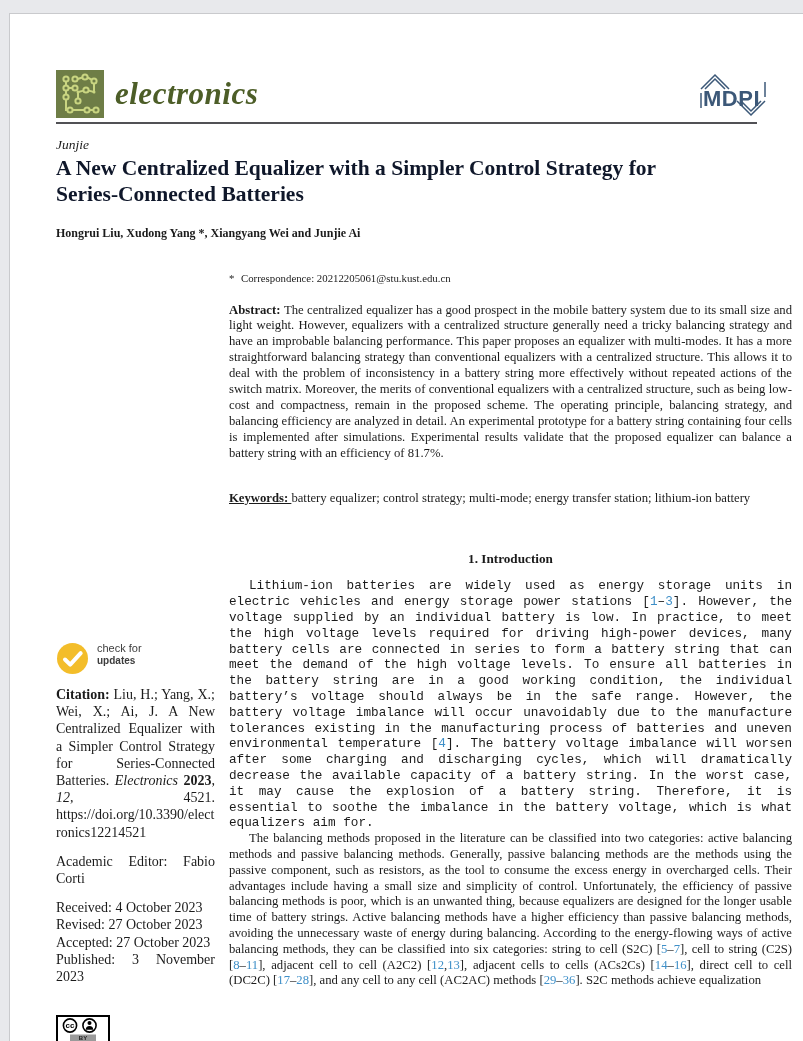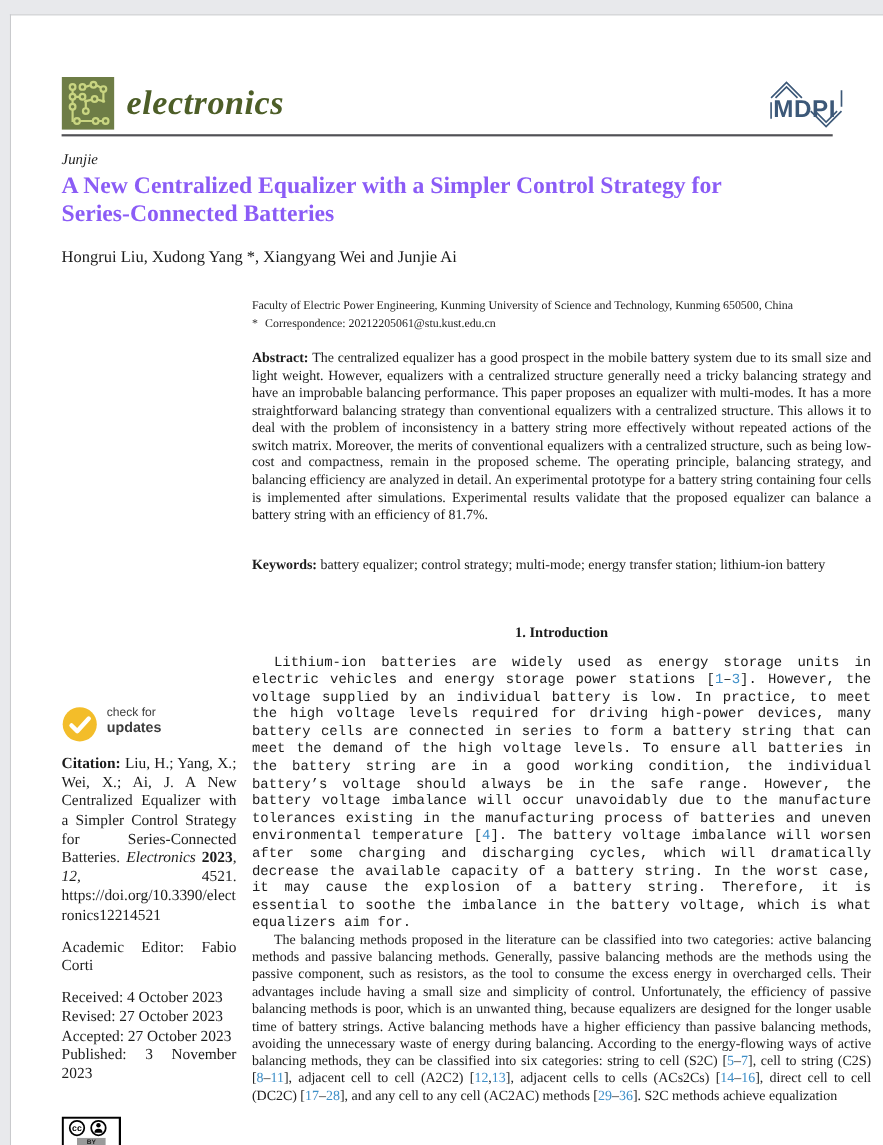--- a/index.html
+++ b/index.html
@@ -16,38 +16,38 @@
     background:#ffffff;
     border-left:1px solid #c9cacd;border-top:1px solid #c9cacd;
     overflow:hidden;
   }
   
   .logo-row{position:absolute;left:46px;top:56px;display:flex;align-items:center;}
   .elec-name{font-style:italic;font-weight:bold;font-size:31px;color:#4d5e28;margin-left:11px;letter-spacing:.5px;}
   .mdpi-logo{position:absolute;left:688px;top:56px;}
   .header-rule{position:absolute;left:46px;top:108px;width:701px;height:2px;background:#515155;}
   .article-label{position:absolute;left:46px;top:123px;font-style:italic;font-size:13.5px;}
-  .paper-title{position:absolute;left:46px;top:141px;width:655px;font-weight:bold;font-size:21.5px;line-height:26px;color:#8b5cf6;}
-  .authors{position:absolute;left:46px;top:212px;font-weight:normal;font-size:15px;}
+  .paper-title{position:absolute;left:46px;top:141px;width:655px;font-weight:bold;font-size:21.5px;line-height:26px;color:#0f172a;}
+  .authors{position:absolute;left:46px;top:212px;font-weight:bold;font-size:12px;}
   
   .main-col{position:absolute;left:219px;top:257px;width:563px;}
   .affiliation{font-size:10.8px;line-height:15.5px;}
   .corr-row{font-size:10.8px;line-height:15.5px;}
   .corr-star{display:inline-block;width:12px;}
   .abstract{margin-top:16px;font-size:12.7px;line-height:15.9px;text-align:justify;}
   .keywords{margin-top:29px;font-size:12.7px;line-height:15.9px;text-align:justify;}
   .section-heading{margin-top:45px;font-weight:bold;font-size:13.2px;text-align:center;}
   .para{margin:0;text-align:justify;font-size:12.7px;line-height:15.8px;text-indent:20px;}
   .para.first{margin-top:11px;font-family:Liberation Mono, monospace;}
   .cite{color:#3e8fc8;}
   
   .sidebar{position:absolute;left:46px;top:628px;width:159px;}
   .check-badge{display:flex;cursor:pointer;}
   .check-text{margin-left:8px;font-family:"Liberation Sans", sans-serif;color:#3d3d3d;font-size:11px;line-height:12.5px;}
-  .check-text .bold{font-weight:bold;font-size:13px;}
+  .check-text .bold{font-weight:bold;font-size:10px;}
   .side-text{font-size:14px;line-height:17.2px;text-align:justify;overflow-wrap:anywhere;}
   .citation{margin-top:11px;}
   .editor{margin-top:12px;}
   .dates{margin-top:12px;}
   .cc-badge{margin-top:30px;}
   .copyright{margin-top:12px;}
   svg{display:block;}
 </style>
 </head>
 <body>
@@ -103,25 +103,24 @@
     </svg>
   </div>
 
   <div class="header-rule"></div>
 
   <div class="article-label">Junjie</div>
   <h1 class="paper-title" style="margin:0;">A New Centralized Equalizer with a Simpler Control Strategy for Series-Connected Batteries</h1>
   <div class="authors">Hongrui Liu, Xudong Yang *, Xiangyang Wei and Junjie Ai</div>
 
   <div class="main-col">
-    <div class="affiliation">Faculty of Electric Power Engineering, Kunming University of Science and Technology, Kunming 650500, China</div>
     <div class="corr-row"><span class="corr-star">*</span><span>Correspondence: 20212205061@stu.kust.edu.cn</span></div>
 
     <div class="abstract"><span style="font-weight: bold;">Abstract: </span><span>The centralized equalizer has a good prospect in the mobile battery system due to its small size and light weight. However, equalizers with a centralized structure generally need a tricky balancing strategy and have an improbable balancing performance. This paper proposes an equalizer with multi-modes. It has a more straightforward balancing strategy than conventional equalizers with a centralized structure. This allows it to deal with the problem of inconsistency in a battery string more effectively without repeated actions of the switch matrix. Moreover, the merits of conventional equalizers with a centralized structure, such as being low-cost and compactness, remain in the proposed scheme. The operating principle, balancing strategy, and balancing efficiency are analyzed in detail. An experimental prototype for a battery string containing four cells is implemented after simulations. Experimental results validate that the proposed equalizer can balance a battery string with an efficiency of 81.7%.</span></div>
-    <div class="keywords"><span style="font-weight: bold;">Keywords: </span><span>battery equalizer; control strategy; multi-mode; energy transfer station; lithium-ion battery</span></div>
+    <div class="keywords"><span style="font-weight: bold; text-decoration: underline;">Keywords: </span><span>battery equalizer; control strategy; multi-mode; energy transfer station; lithium-ion battery</span></div>
 
     <div class="section-heading">1. Introduction</div>
     <p class="para first"><span>Lithium-ion batteries are widely used as energy storage units in electric vehicles and energy storage power stations [</span><span class="cite">1</span><span>–</span><span class="cite">3</span><span>]. However, the voltage supplied by an individual battery is low. In practice, to meet the high voltage levels required for driving high-power devices, many battery cells are connected in series to form a battery string that can meet the demand of the high voltage levels. To ensure all batteries in the battery string are in a good working condition, the individual battery’s voltage should always be in the safe range. However, the battery voltage imbalance will occur unavoidably due to the manufacture tolerances existing in the manufacturing process of batteries and uneven environmental temperature [</span><span class="cite">4</span><span>]. The battery voltage imbalance will worsen after some charging and discharging cycles, which will dramatically decrease the available capacity of a battery string. In the worst case, it may cause the explosion of a battery string. Therefore, it is essential to soothe the imbalance in the battery voltage, which is what equalizers aim for.</span></p>
     <p class="para"><span>The balancing methods proposed in the literature can be classified into two categories: active balancing methods and passive balancing methods. Generally, passive balancing methods are the methods using the passive component, such as resistors, as the tool to consume the excess energy in overcharged cells. Their advantages include having a small size and simplicity of control. Unfortunately, the efficiency of passive balancing methods is poor, which is an unwanted thing, because equalizers are designed for the longer usable time of battery strings. Active balancing methods have a higher efficiency than passive balancing methods, avoiding the unnecessary waste of energy during balancing. According to the energy-flowing ways of active balancing methods, they can be classified into six categories: string to cell (S2C) [</span><span class="cite">5</span><span>–</span><span class="cite">7</span><span>], cell to string (C2S) [</span><span class="cite">8</span><span>–</span><span class="cite">11</span><span>], adjacent cell to cell (A2C2) [</span><span class="cite">12</span><span>,</span><span class="cite">13</span><span>], adjacent cells to cells (ACs2Cs) [</span><span class="cite">14</span><span>–</span><span class="cite">16</span><span>], direct cell to cell (DC2C) [</span><span class="cite">17</span><span>–</span><span class="cite">28</span><span>], and any cell to any cell (AC2AC) methods [</span><span class="cite">29</span><span>–</span><span class="cite">36</span><span>]. S2C methods achieve equalization</span></p>
   </div>
 
   <div class="sidebar">
 
     <div class="check-badge">
       <svg width="33" height="33" viewBox="0 0 33 33">

